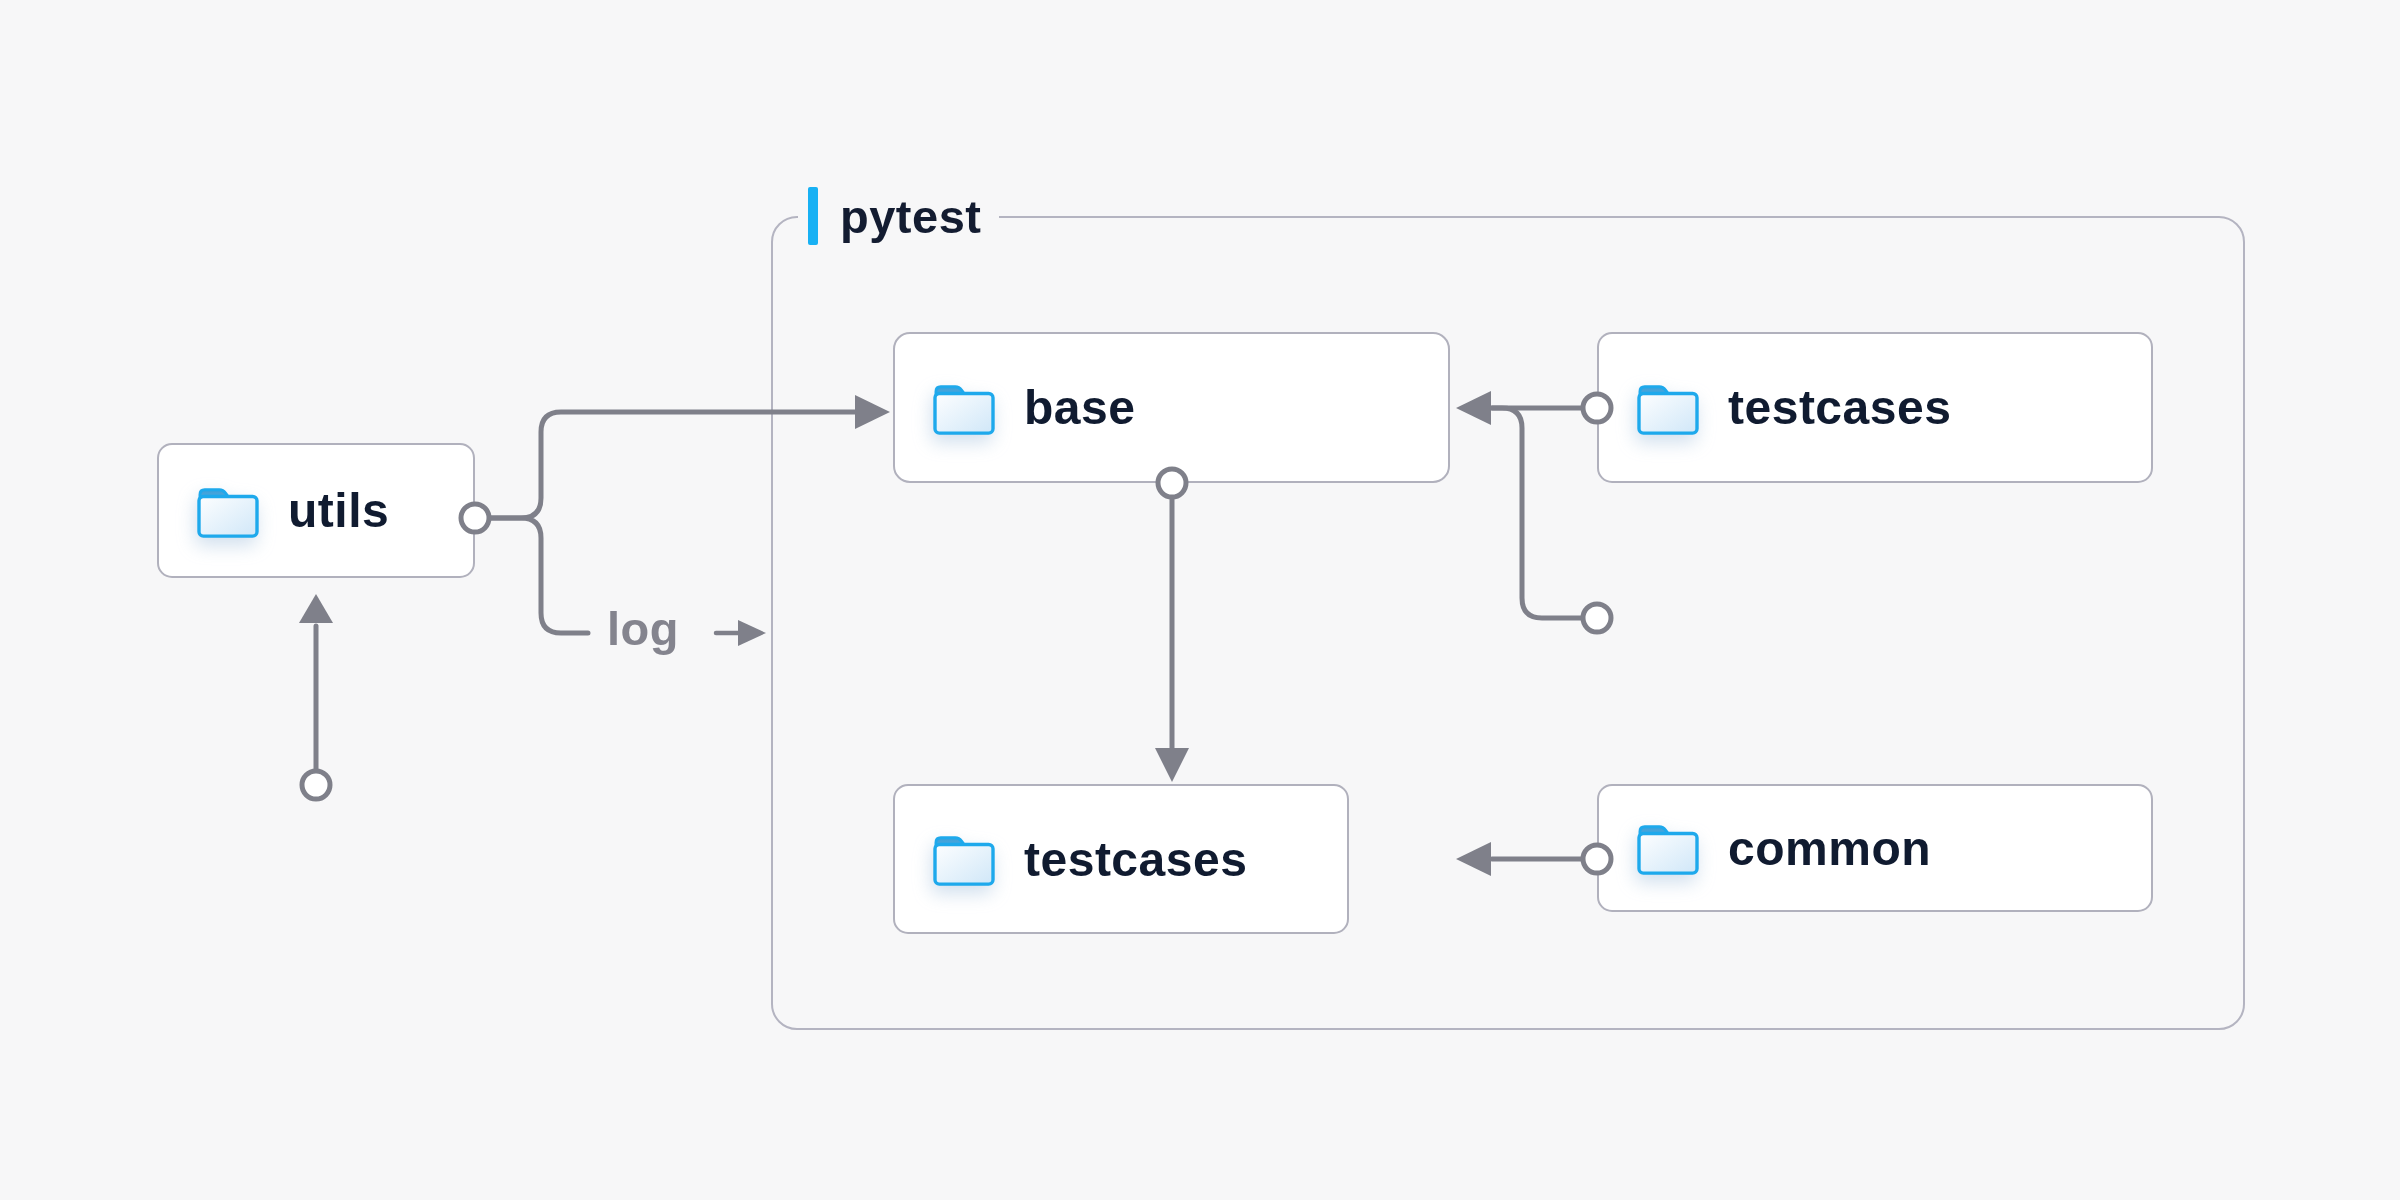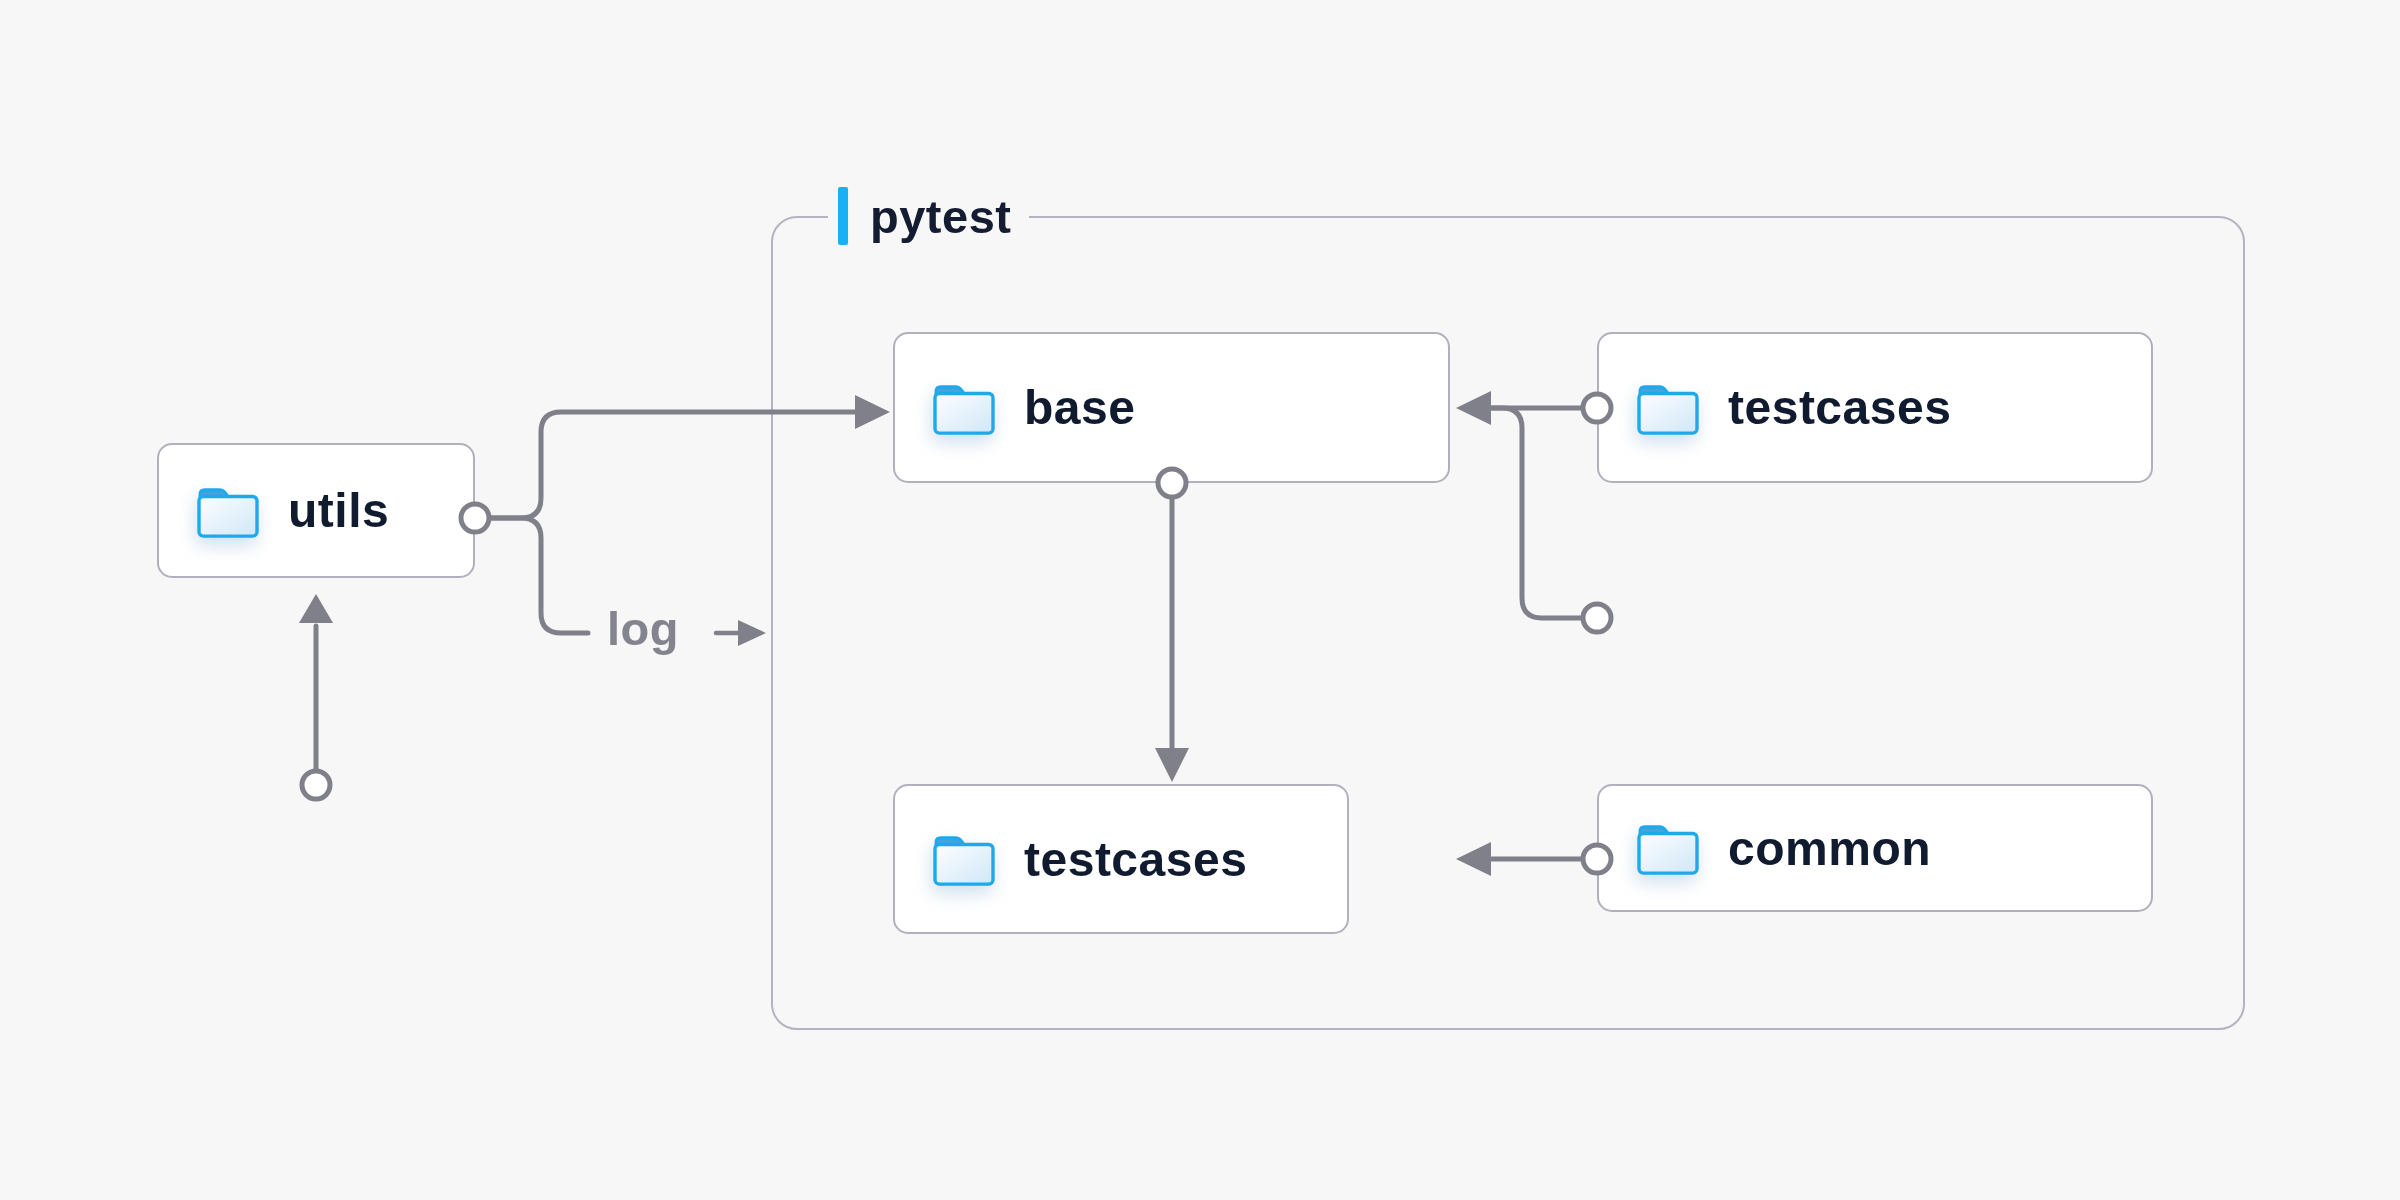--- a/index.html
+++ b/index.html
@@ -6,35 +6,35 @@
   .canvas{
     position:relative;width:2400px;height:1200px;background:#f7f7f8;
     font-family:"Liberation Sans","DejaVu Sans",sans-serif;overflow:hidden;
   }
   
   .group{
     position:absolute;left:771px;top:216px;width:1474px;height:814px;
     border:2.5px solid #b4b4c1;border-radius:26px;z-index:1;box-sizing:border-box;
   }
   .group-label{
-    position:absolute;left:828px;top:184px;height:64px;z-index:2;
+    position:absolute;left:798px;top:184px;height:64px;z-index:2;
     display:flex;align-items:center;gap:22px;background:#f7f7f8;padding:0 18px 0 10px;
   }
   .accent-bar{width:10px;height:58px;border-radius:2px;background:#18b1f4;}
   .group-label .txt{font-size:47px;font-weight:700;color:#131c31;letter-spacing:.5px;}
   
   .node{
     position:absolute;background:#ffffff;border:2.5px solid #b1b1bd;border-radius:15px;
     display:flex;align-items:center;padding-left:36px;gap:27px;box-sizing:border-box;z-index:3;
   }
   .node .lbl{font-size:48px;font-weight:700;color:#101b30;letter-spacing:.5px;}
   .folder{width:66px;height:58px;flex:0 0 auto;filter:drop-shadow(-2px 8px 9px rgba(125,165,205,.35));}
   .n-utils    {left:157px;top:443px;width:318px;height:135px;}
   .n-config   {left:157px;top:785px;width:318px;height:150px;}
-  .n-base     {left:893px;top:332px;width:557px;height:151px;}
+  .n-base     {left:893px;top:332px;width:557px;height:151px;border-radius:17px;}
   .n-pymilvus {left:1597px;top:332px;width:556px;height:151px;}
   .n-check    {left:1597px;top:542px;width:556px;height:152px;}
   .n-testcases{left:893px;top:784px;width:456px;height:150px;}
   .n-common   {left:1597px;top:784px;width:556px;height:128px;align-items:center;}
   
   .log-label{
     position:absolute;left:607px;top:601px;z-index:2;
     font-size:47px;font-weight:700;color:#84848e;letter-spacing:.5px;
   }
   

